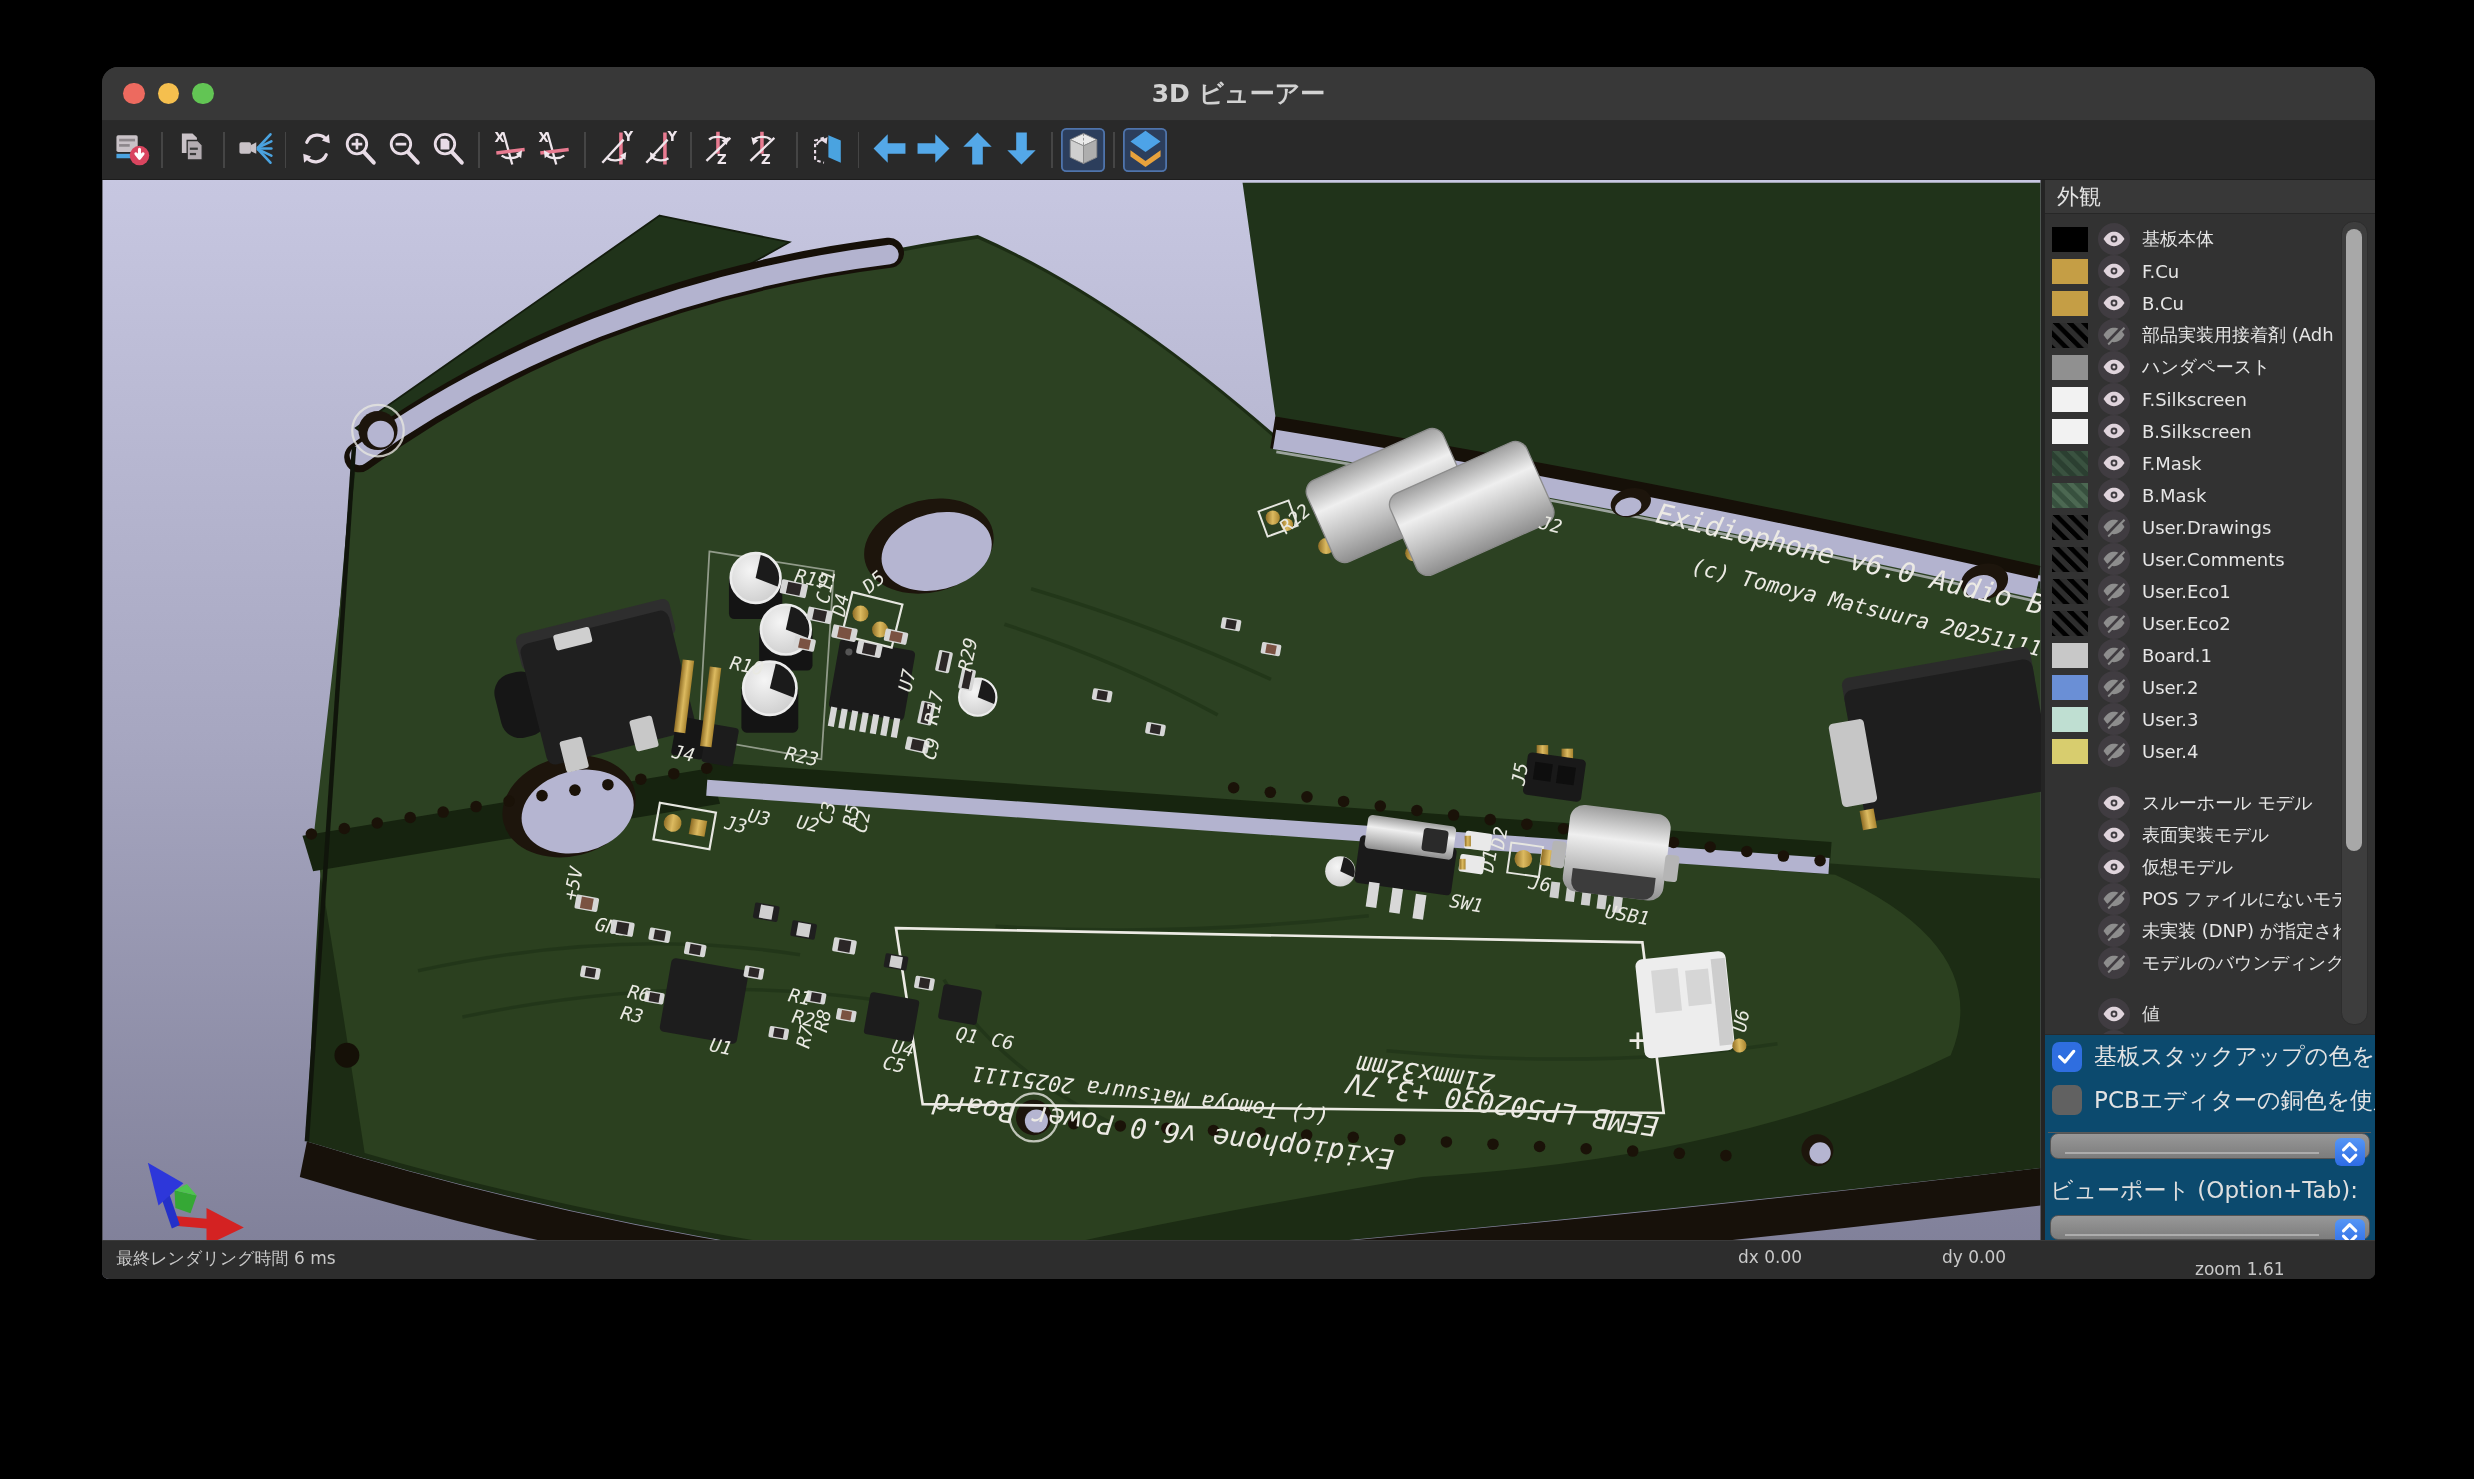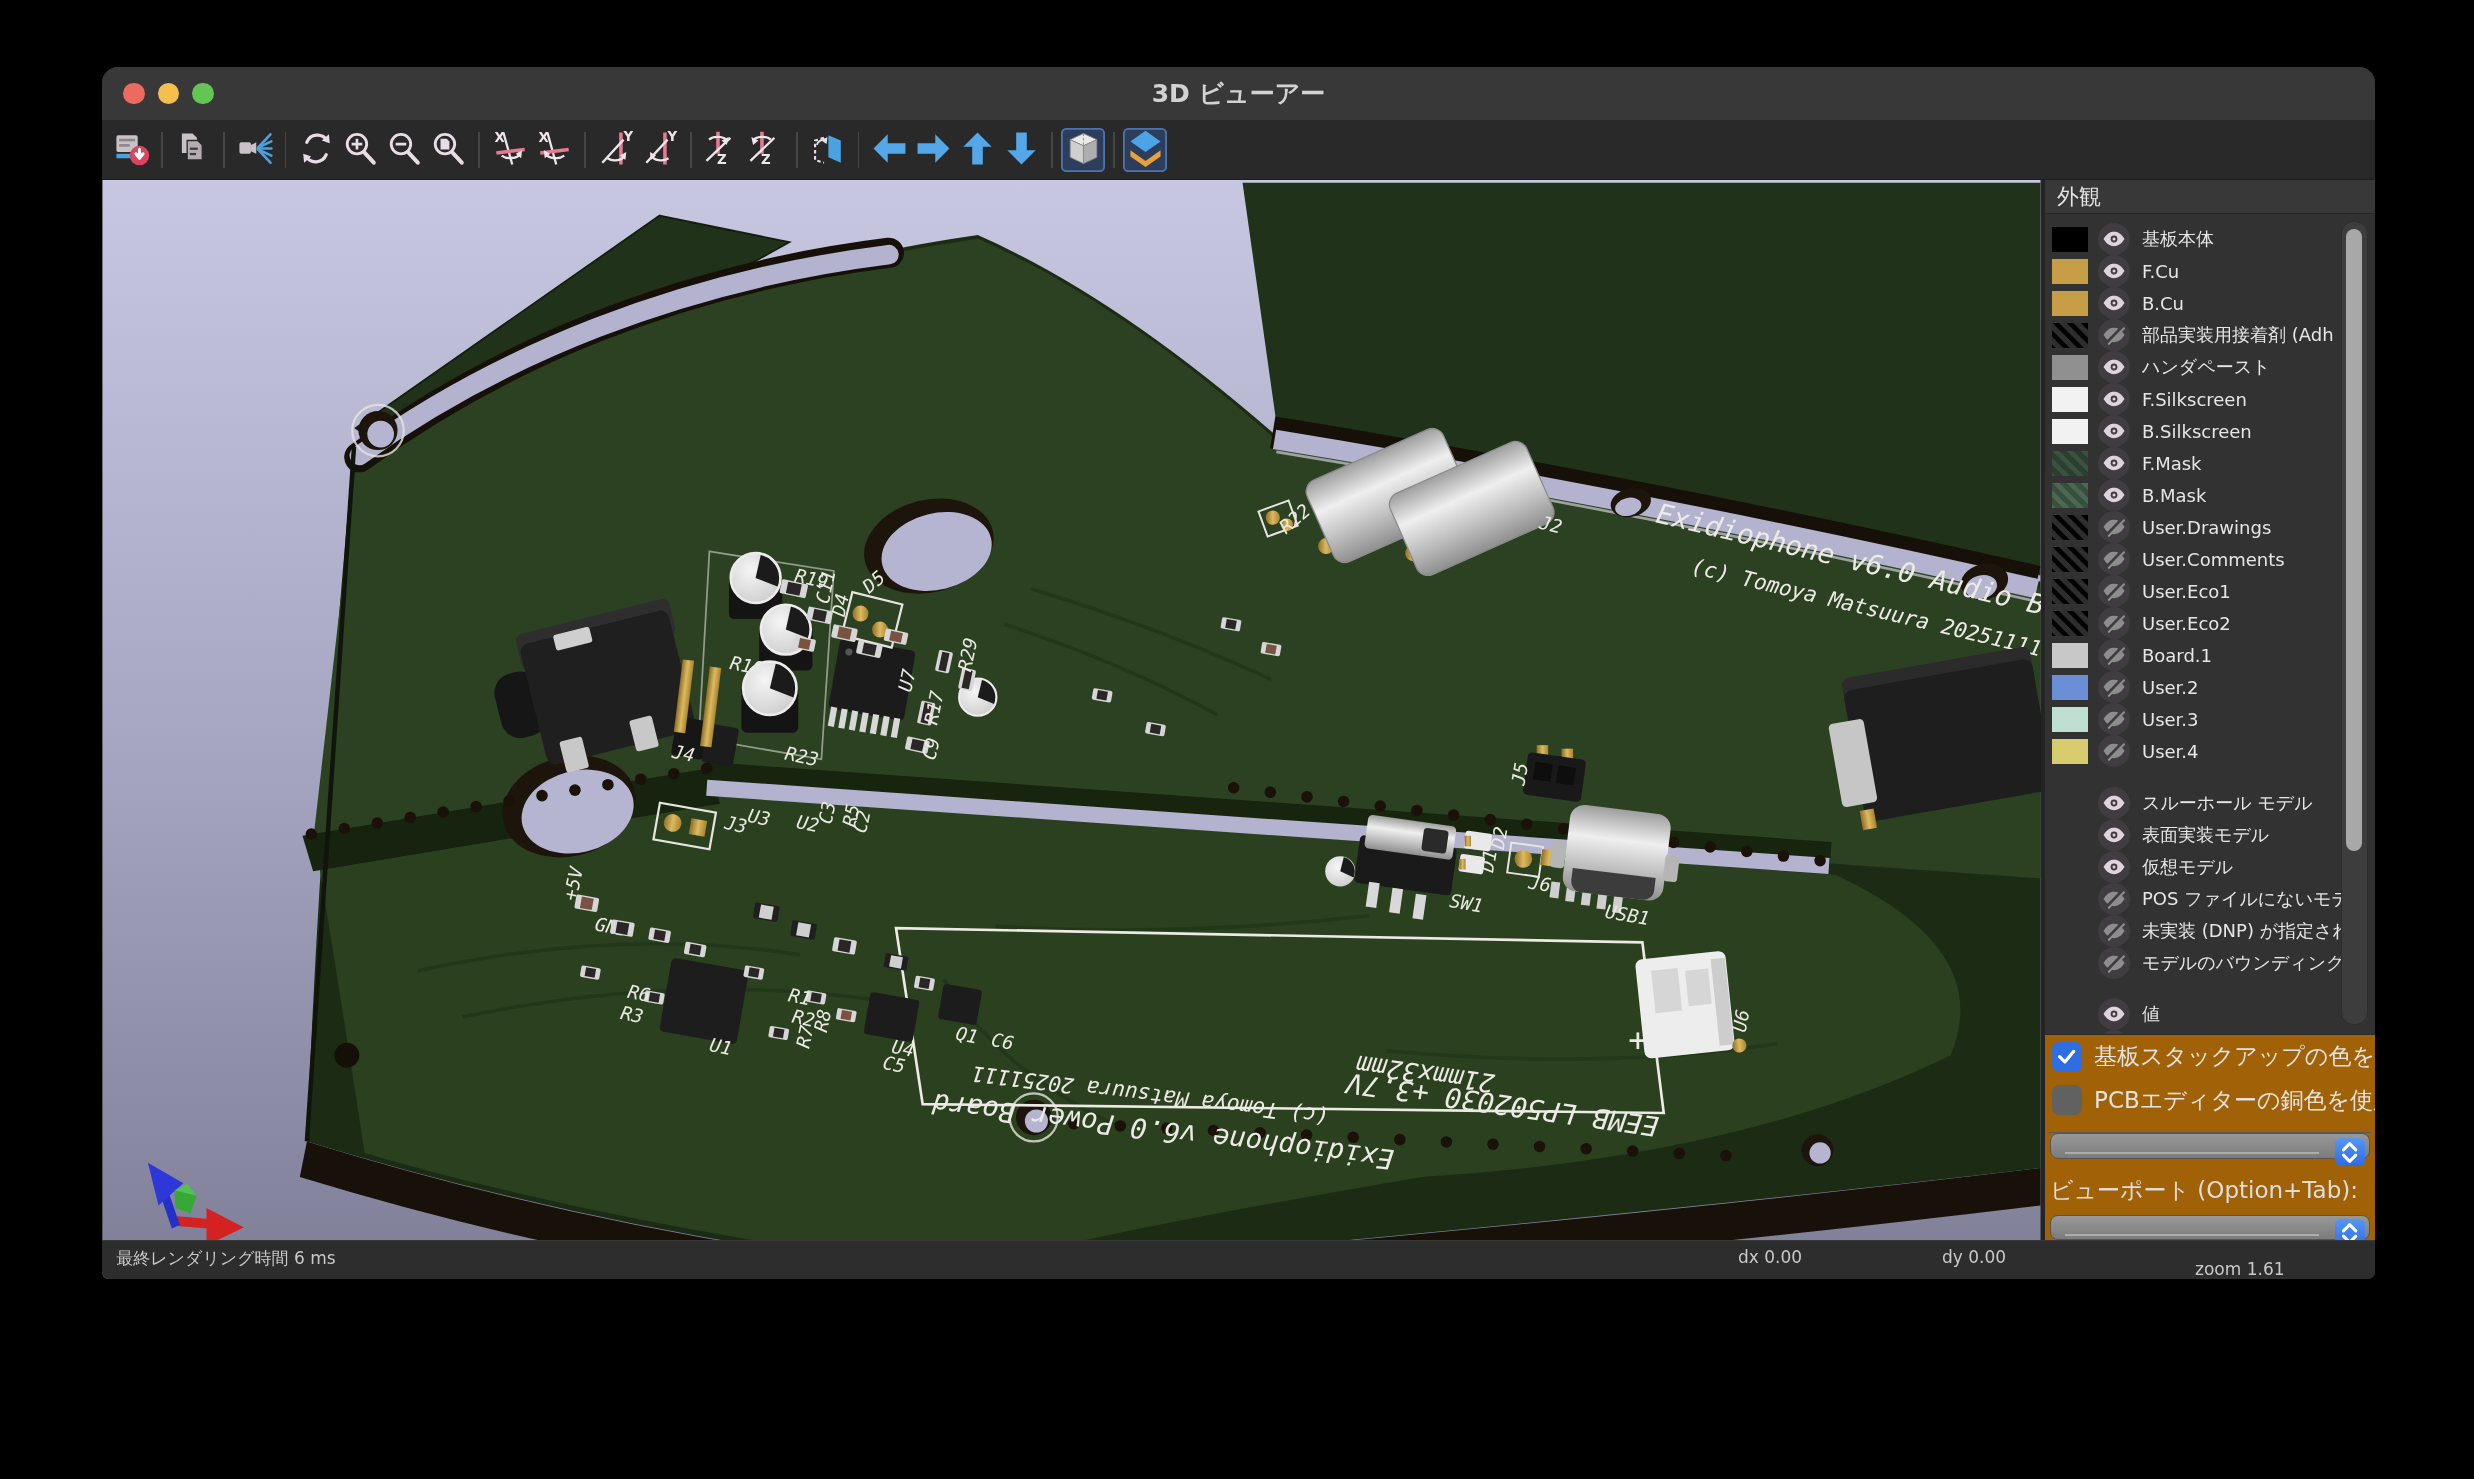--- a/index.html
+++ b/index.html
@@ -16,21 +16,21 @@
   
   .toolbar{height:58px;background:#292929;display:flex;align-items:center;padding-left:7.1px;flex:0 0 auto;border-bottom:1.8px solid #1d1d1d;}
   .tbtn{width:44px;height:44px;border-radius:5.3px;display:flex;align-items:center;justify-content:center;flex:0 0 auto;}
   .tbtn.active{background:#2c3e5c;box-shadow:inset 0 0 0 1.8px #4f74ab;}
   .sep{width:1.8px;height:36px;background:#454545;margin:0 8px;flex:0 0 auto;}
   
   .content{flex:1 1 auto;display:flex;min-height:0;}
   .viewport3d{width:1939px;position:relative;flex:0 0 auto;}
   .viewport3d svg{display:block;}
   .splitter{width:3.6px;background:#242424;flex:0 0 auto;}
-  .sidebar{flex:1 1 auto;background:#a16207;display:flex;flex-direction:column;min-width:0;}
+  .sidebar{flex:1 1 auto;background:#0c4a6e;display:flex;flex-direction:column;min-width:0;}
   .appearance-header{height:33px;line-height:33px;padding-left:12.4px;font-size:22px;color:#e3e3e3;background:#383838;border-bottom:1.8px solid #272727;flex:0 0 auto;}
   .layer-list{position:relative;height:821px;overflow:hidden;background:#323232;border-bottom:0.9px solid #2a2a2a;padding-top:9px;box-sizing:border-box;flex:0 0 auto;}
   .lrow{display:flex;align-items:center;height:32px;padding-left:7.1px;}
   .lspacer{height:19.6px;}
   .swatch{width:36px;height:25px;margin-right:10.7px;flex:0 0 auto;}
   .swatch.empty{background:transparent;}
   .eyewrap{width:32px;height:32px;border-radius:50%;background:#403c41;display:flex;align-items:center;justify-content:center;flex:0 0 auto;}
   .lrow .rlabel{margin-left:11.6px;font-size:18px;color:#e6e6e6;white-space:nowrap;overflow:hidden;max-width:201px;flex:0 0 auto;}
   .vscroll{position:absolute;right:7.1px;top:7.1px;width:25px;height:802px;background:#3d3d3d;border:0.9px solid #2d2d2d;border-radius:12.4px;}
   .vthumb{position:absolute;left:3.6px;top:7.1px;width:16px;height:622px;background:#a8a8a8;border-radius:8px;}

